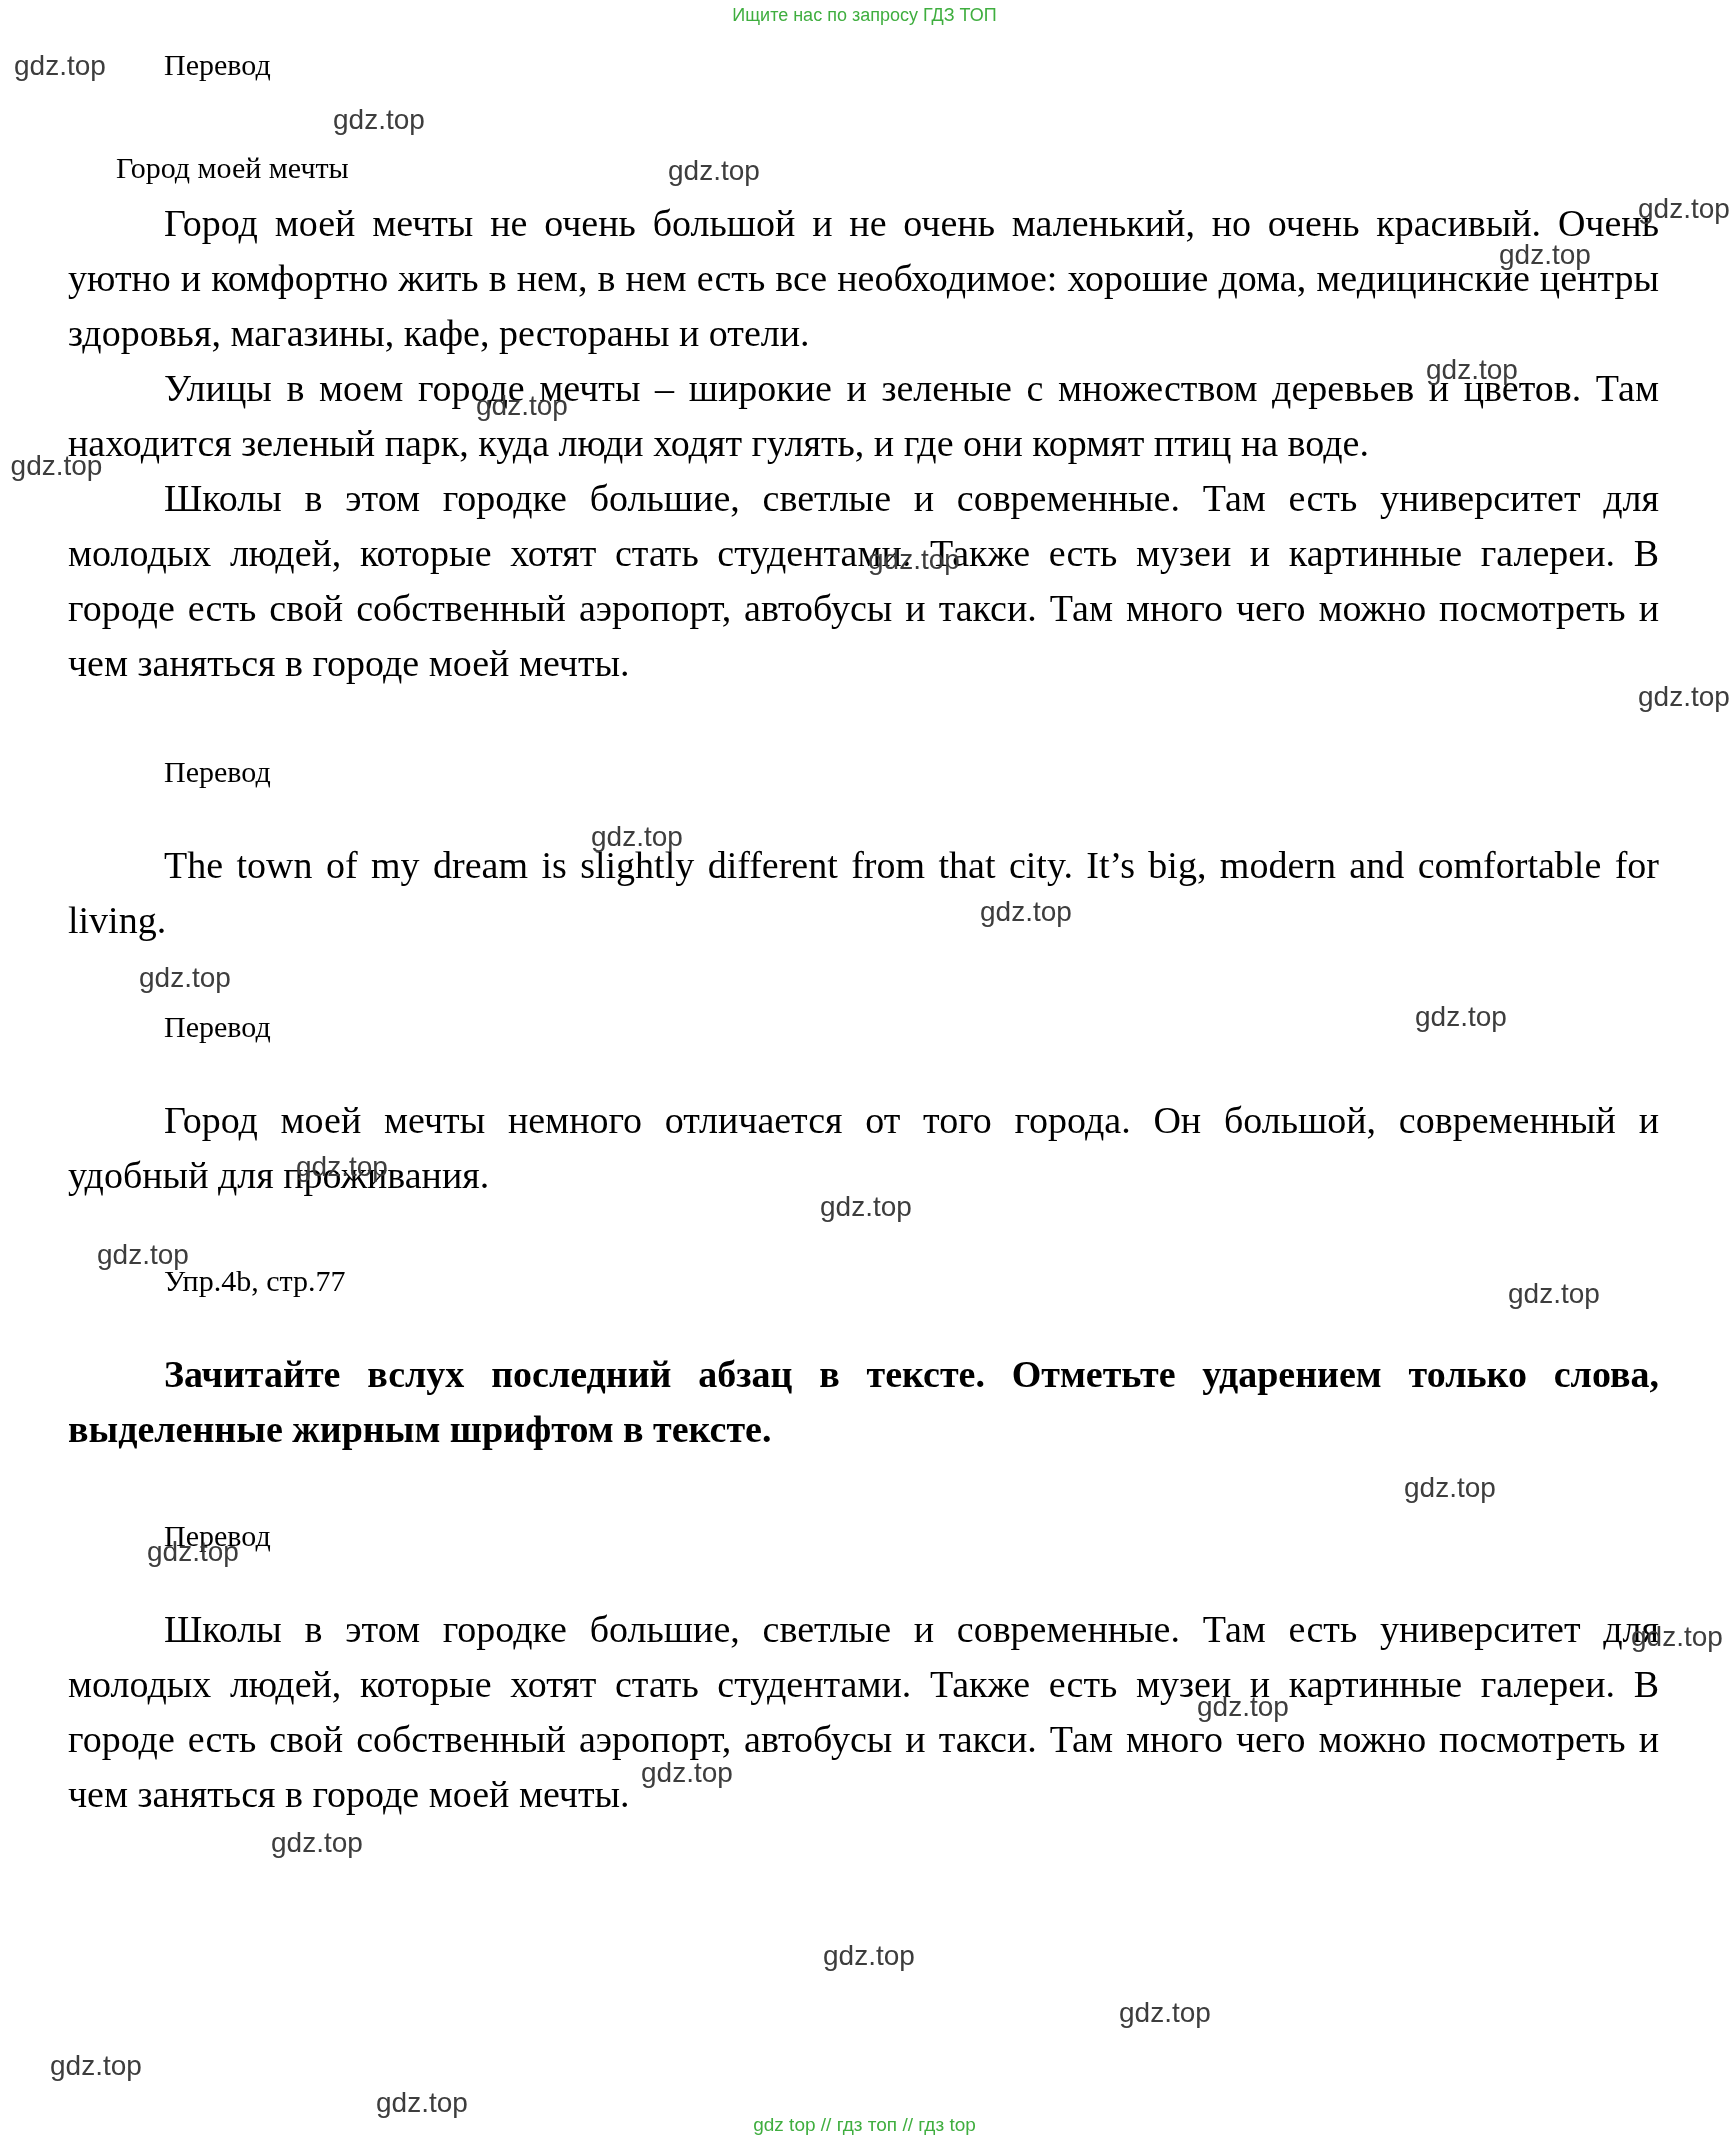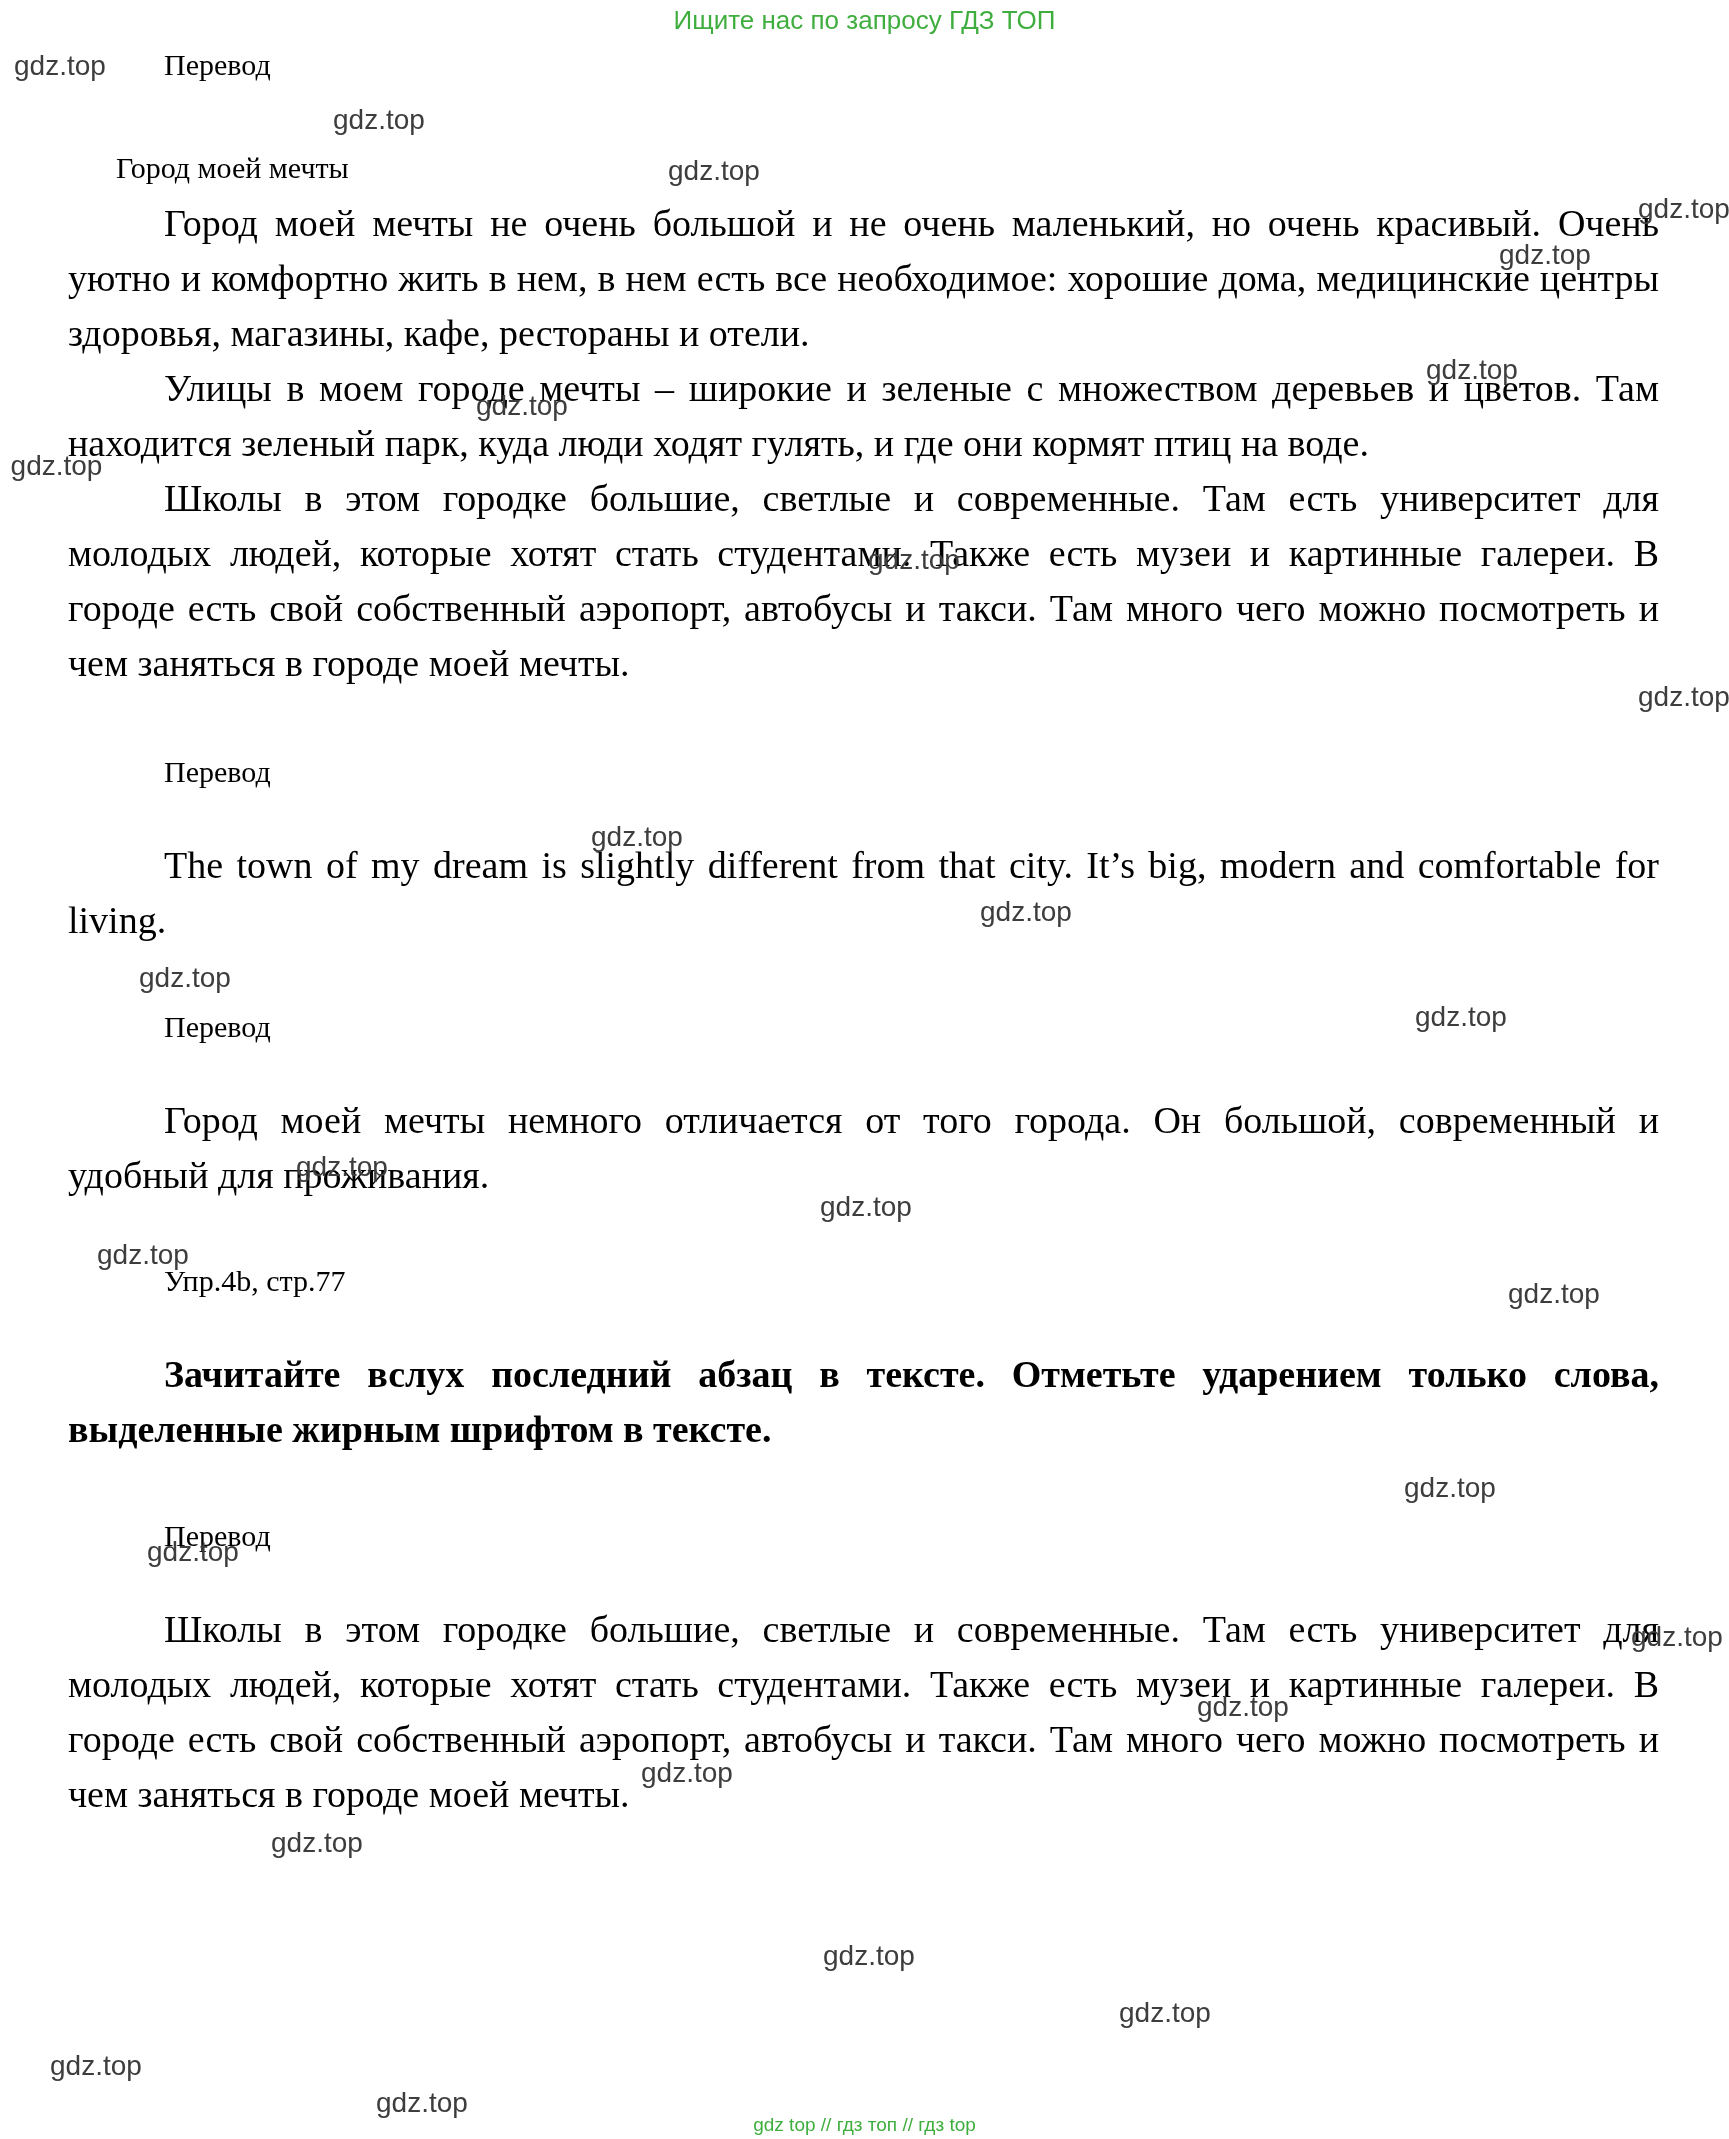--- a/index.html
+++ b/index.html
@@ -15,21 +15,21 @@
     color:var(--text);
     font-family:"Liberation Serif","DejaVu Serif",serif;
     position:relative;
     overflow:hidden;
   }
   .banner{
     position:absolute;left:0;width:100%;
     text-align:center;
     color:var(--banner-green);
     font-family:"Liberation Sans","DejaVu Sans",sans-serif;
-    font-size:26px;
+    font-size:18px;
   }
   .banner.top{top:4.9px;}
   .banner.bottom{top:2114px;font-size:19px;}
   .content{
     position:absolute;
     top:0;left:68px;right:70px;
   }
   .heading{
     font-size:30px;
     line-height:47px;

